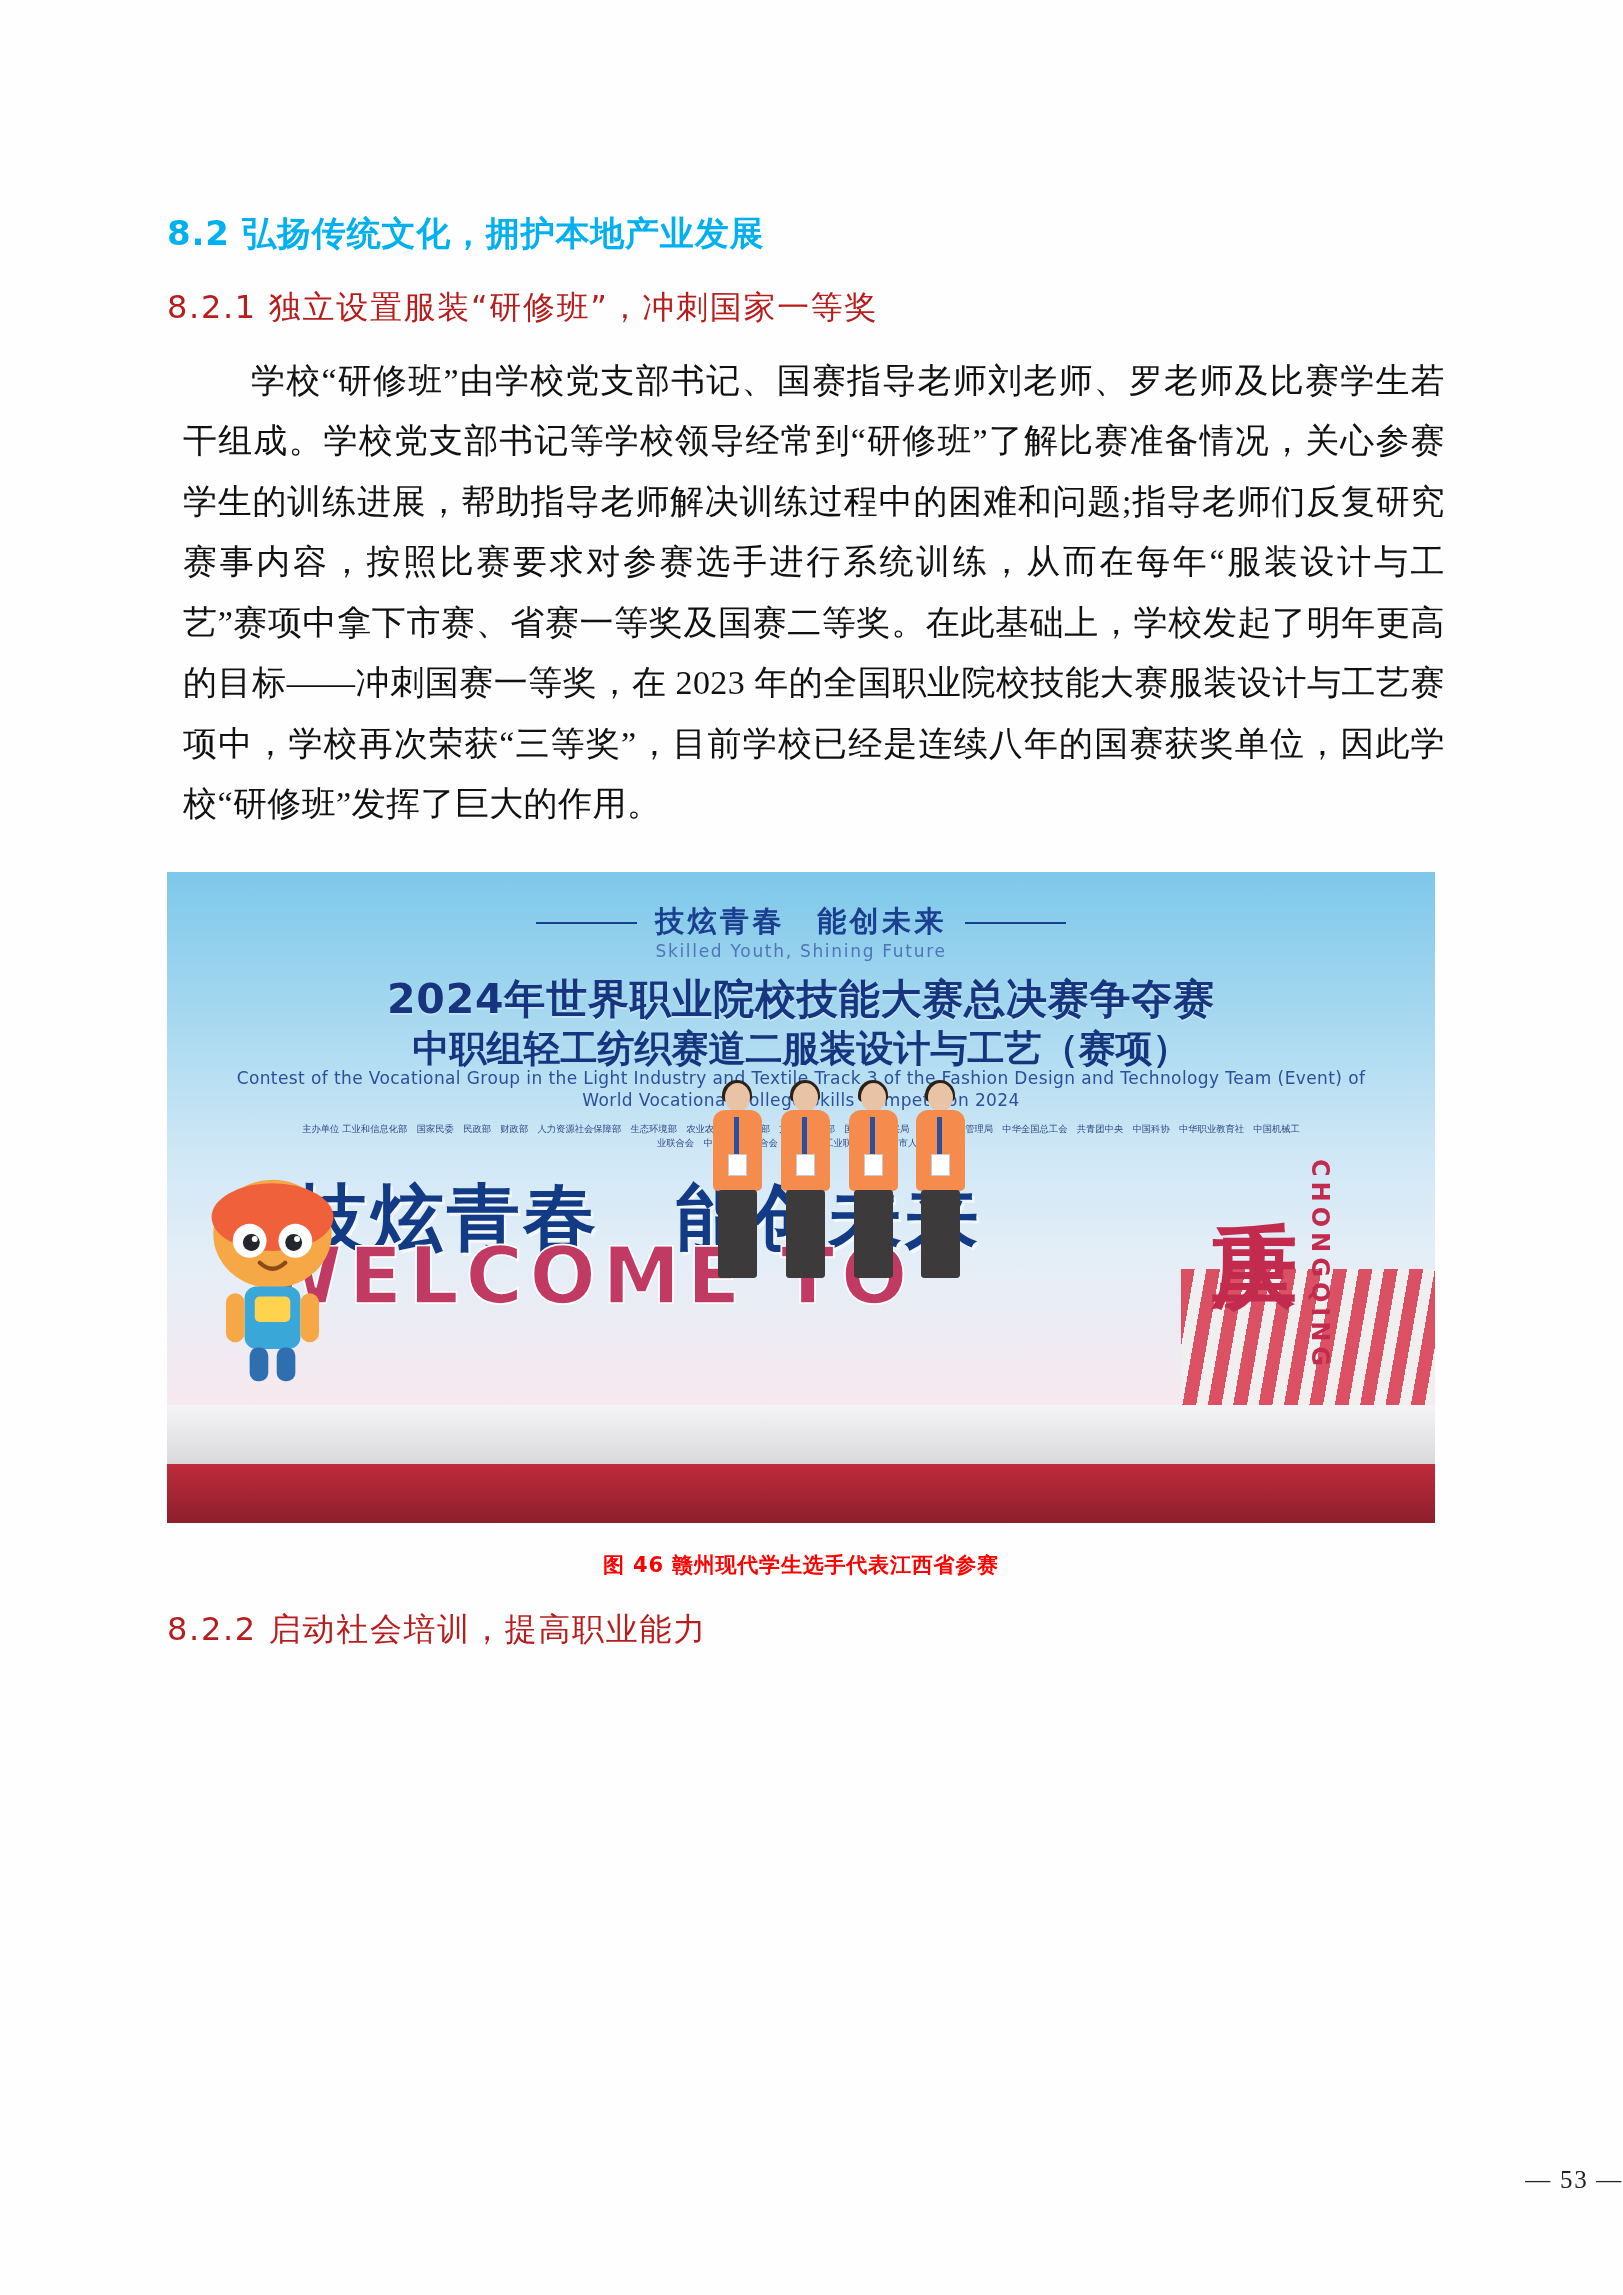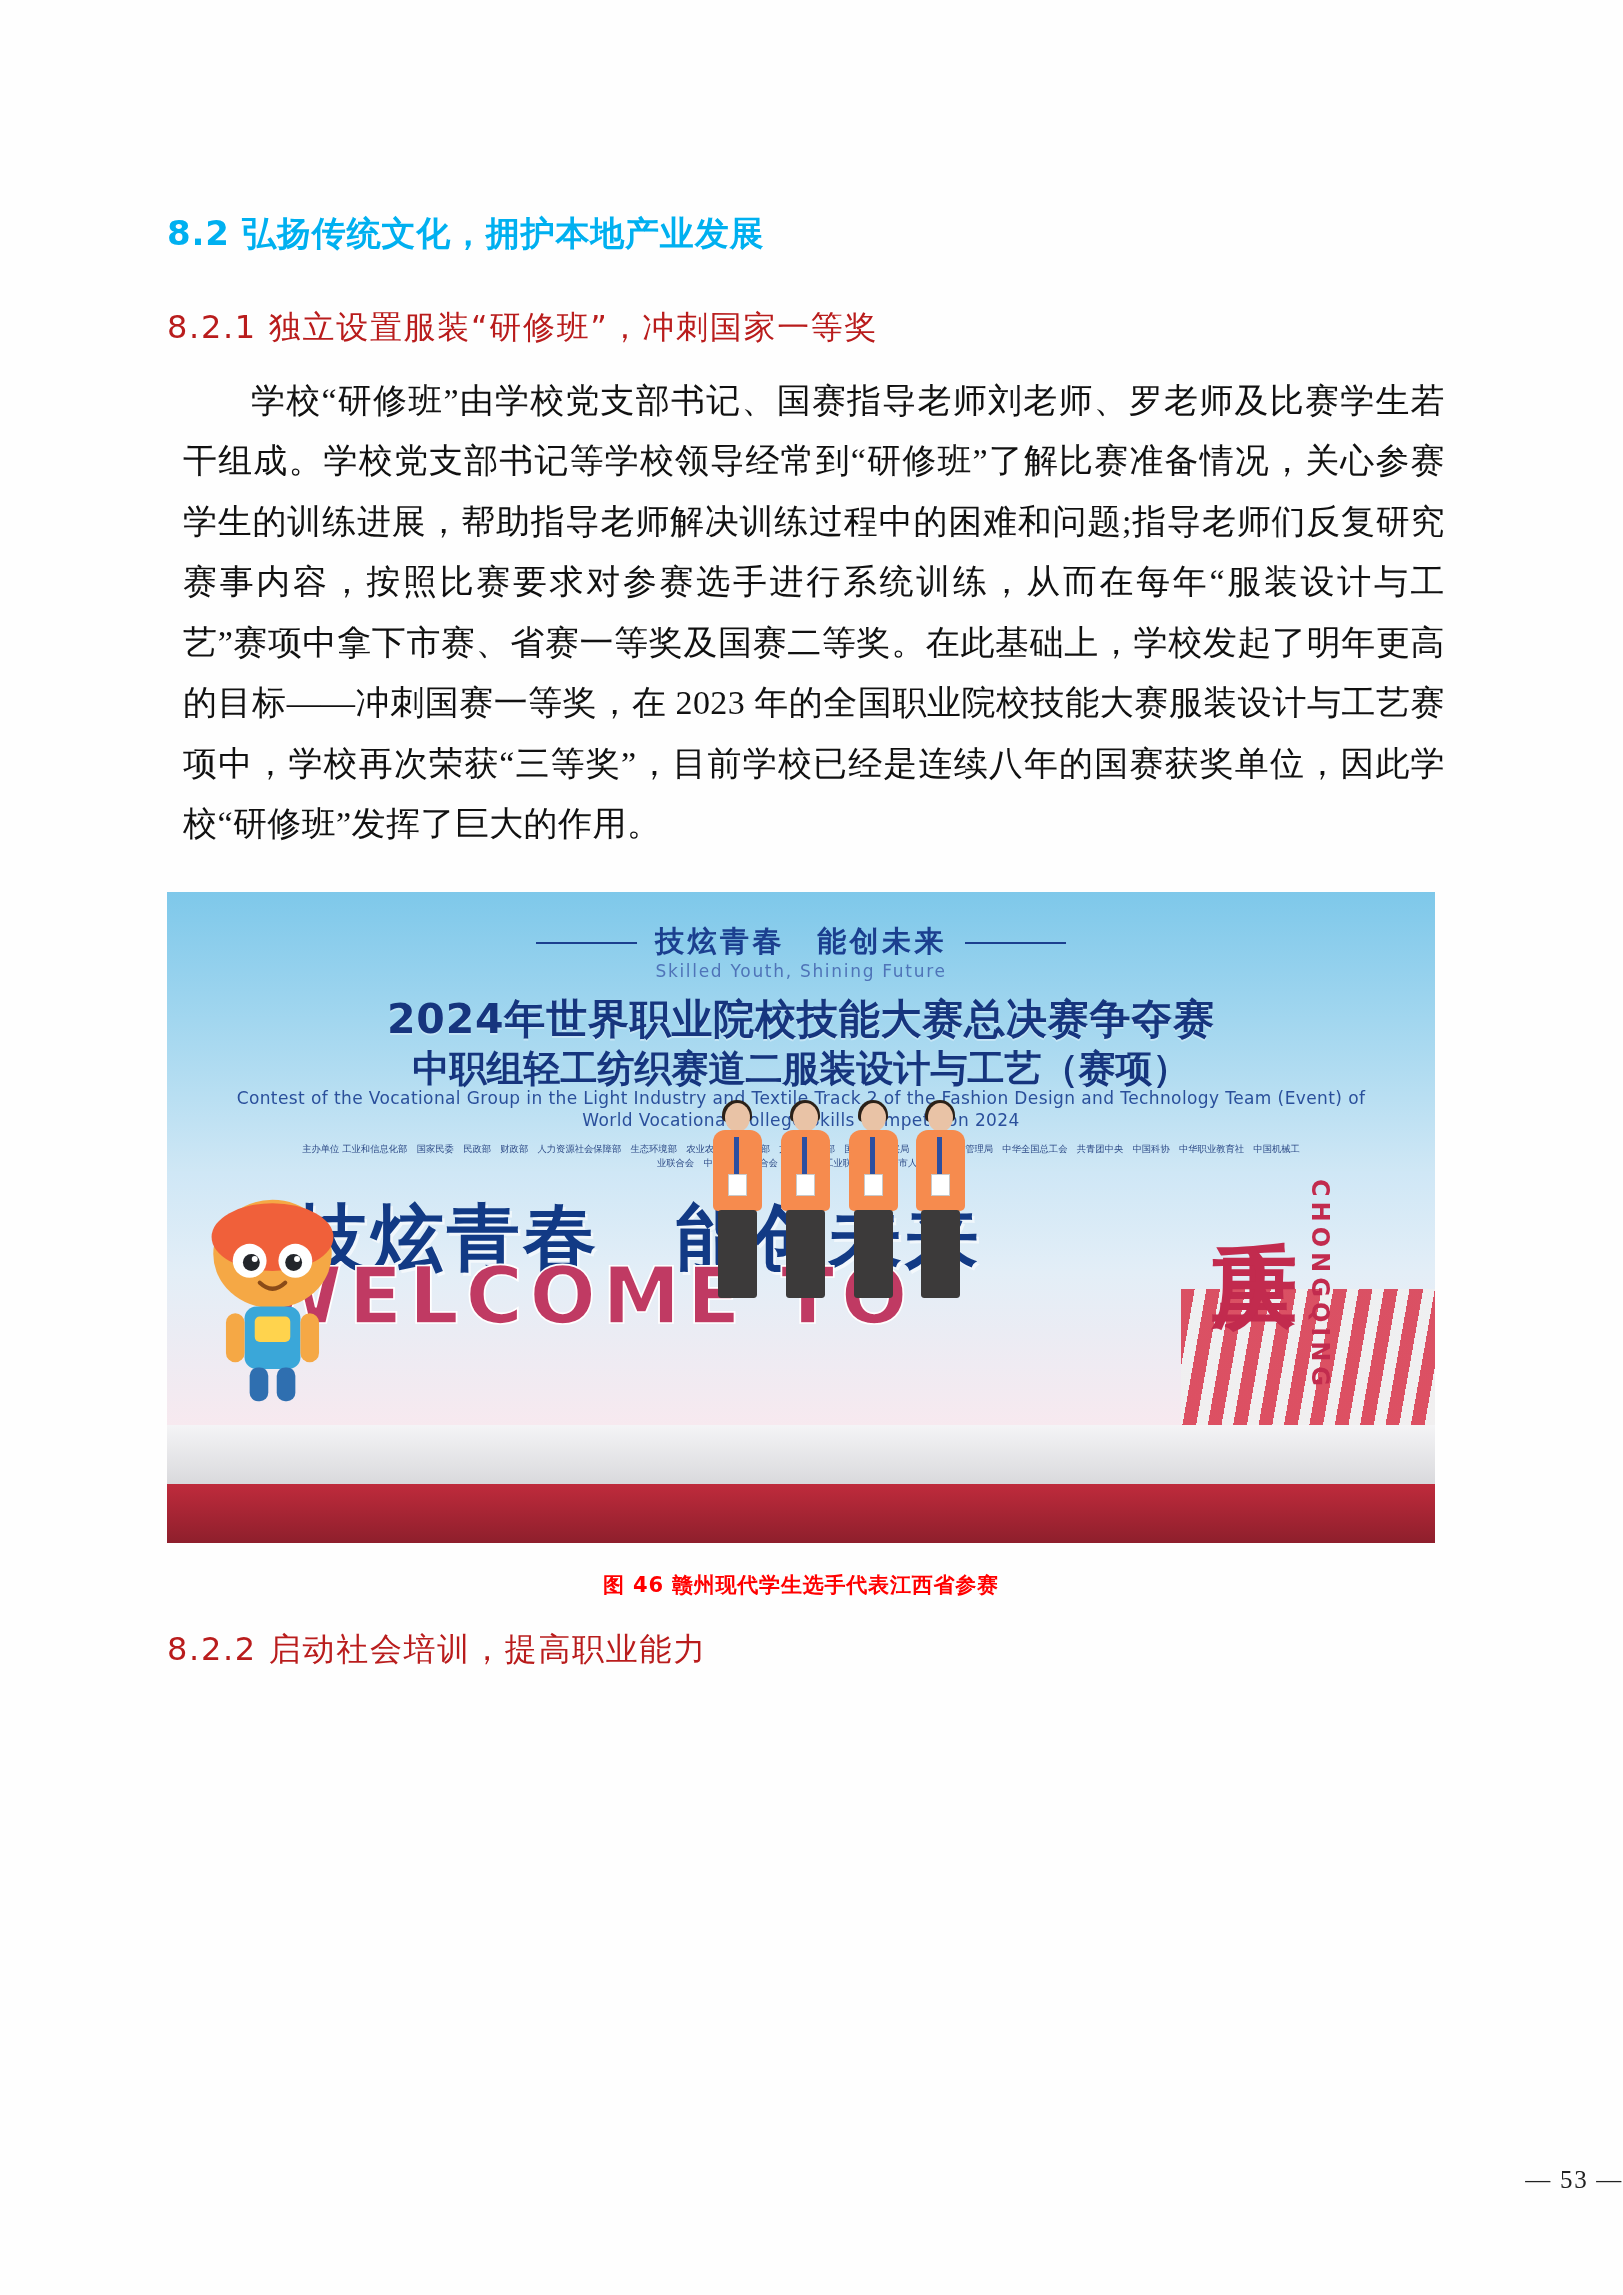--- a/index.html
+++ b/index.html
@@ -28,21 +28,21 @@
     left: 167px;
     top: 211px;
     width: 1294px;
   }
   .h2 {
     font-family: "DejaVu Sans", sans-serif;
     font-size: 34px;
     font-weight: 700;
     color: #00b0f0;
     letter-spacing: 0.8px;
-    margin: 0 0 52px 0;
+    margin: 0 0 32px 0;
     line-height: 1.3;
   }
   .h3 {
     font-family: "DejaVu Sans", sans-serif;
     font-size: 32px;
     font-weight: 400;
     color: #b91c1c;
     letter-spacing: 1.7px;
     margin: 0 0 22px 0;
     line-height: 1.3;
@@ -203,21 +203,21 @@
       <div class="photo">
         <div class="sky"></div>
 
         <div class="topline">
           <span class="dash"></span><span>技炫青春　能创未来</span><span class="dash"></span>
         </div>
         <div class="topline-en">Skilled Youth, Shining Future</div>
 
         <div class="title-main">2024年世界职业院校技能大赛总决赛争夺赛</div>
         <div class="title-sub">中职组轻工纺织赛道二服装设计与工艺（赛项）</div>
-        <div class="title-en1">Contest of the Vocational Group in the Light Industry and Textile Track 2 of the Fashion Design and Technology Team (Event) of</div>
+        <div class="title-en1">Contest of the Vocational Group in the Light Industry and Textile Track 3 of the Fashion Design and Technology Team (Event) of</div>
         <div class="title-en2">World Vocational College Skills Competition 2024</div>
         <div class="smallprint">主办单位 工业和信息化部　国家民委　民政部　财政部　人力资源社会保障部　生态环境部　农业农村部　商务部　文化和旅游部　国家乡村振兴局　国家中医药管理局　中华全国总工会　共青团中央　中国科协　中华职业教育社　中国机械工业联合会　中国轻工业联合会　中国纺织工业联合会　重庆市人民政府</div>
 
         <div class="lower"></div>
         <div class="redstripes"></div>
 
         <div class="bigslogan">技炫青春　能创未来</div>
         <div class="welcome">WELCOME TO</div>
         <div class="cq">重庆</div>
         <div class="cq-en">CHONGQING</div>

